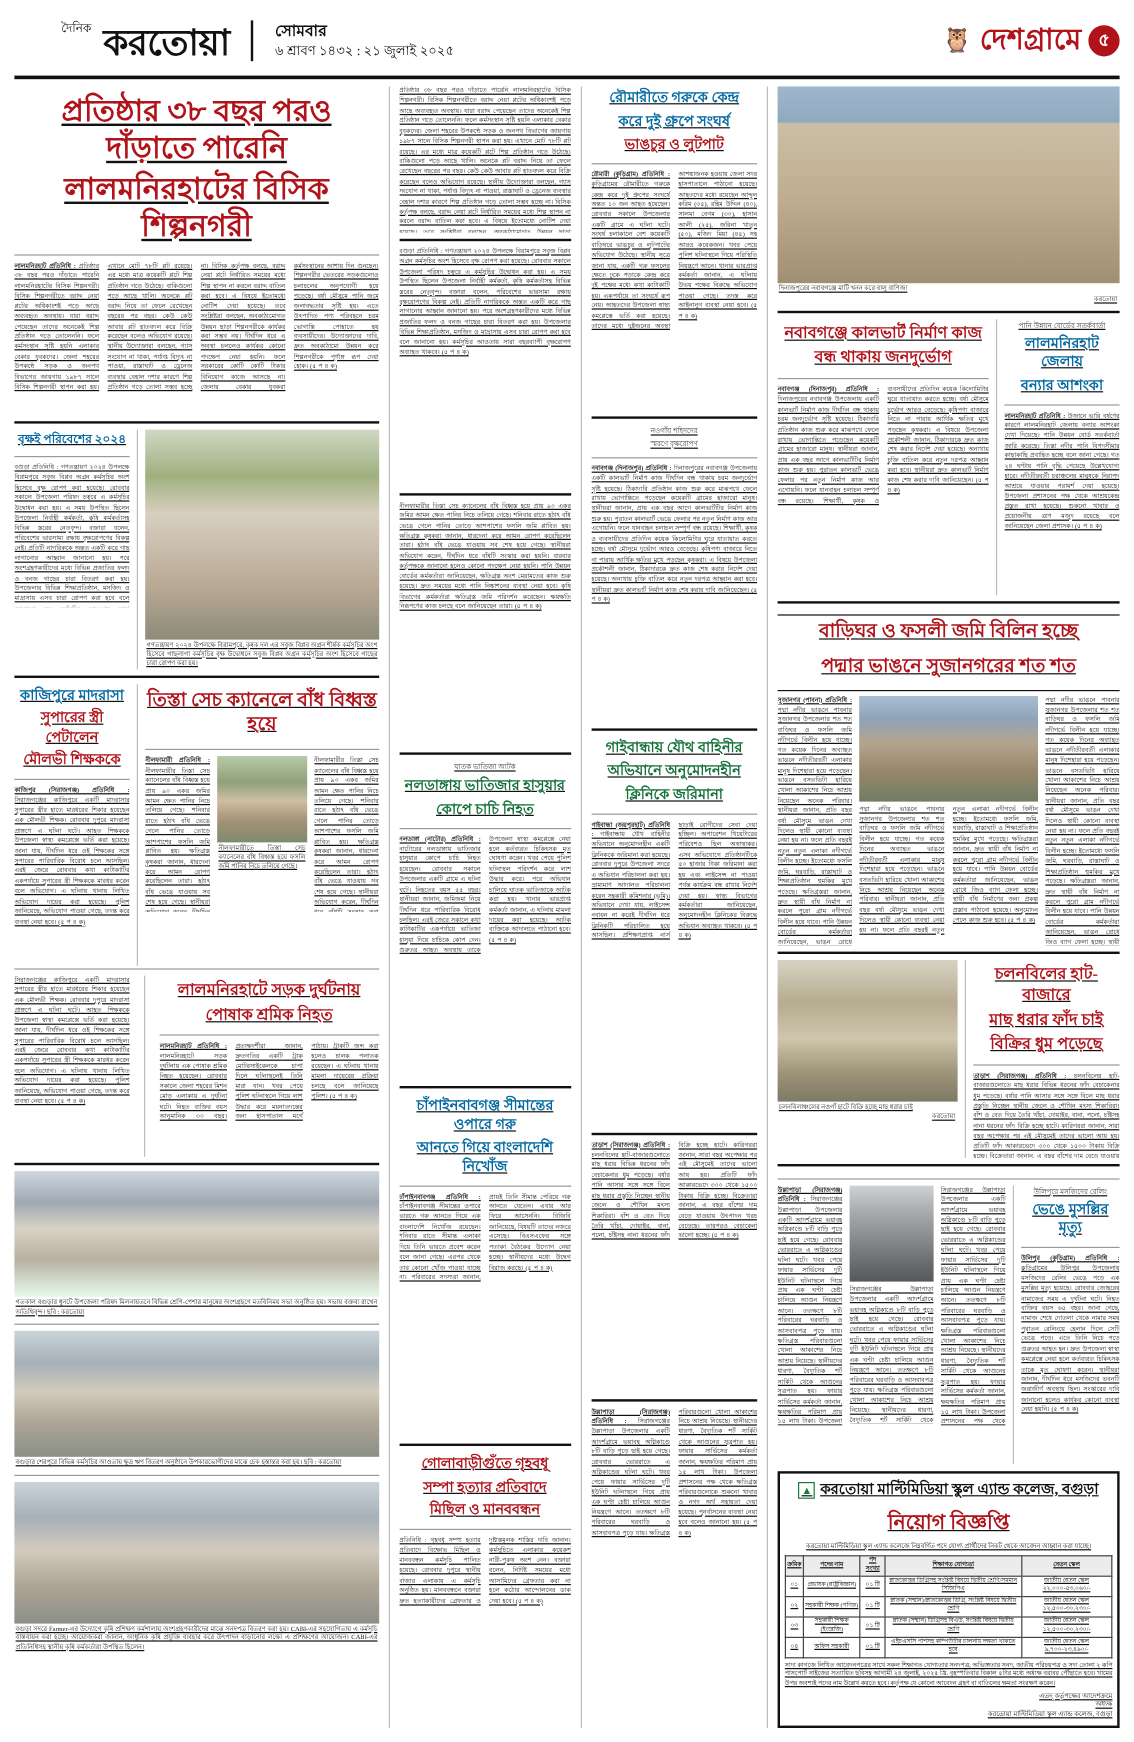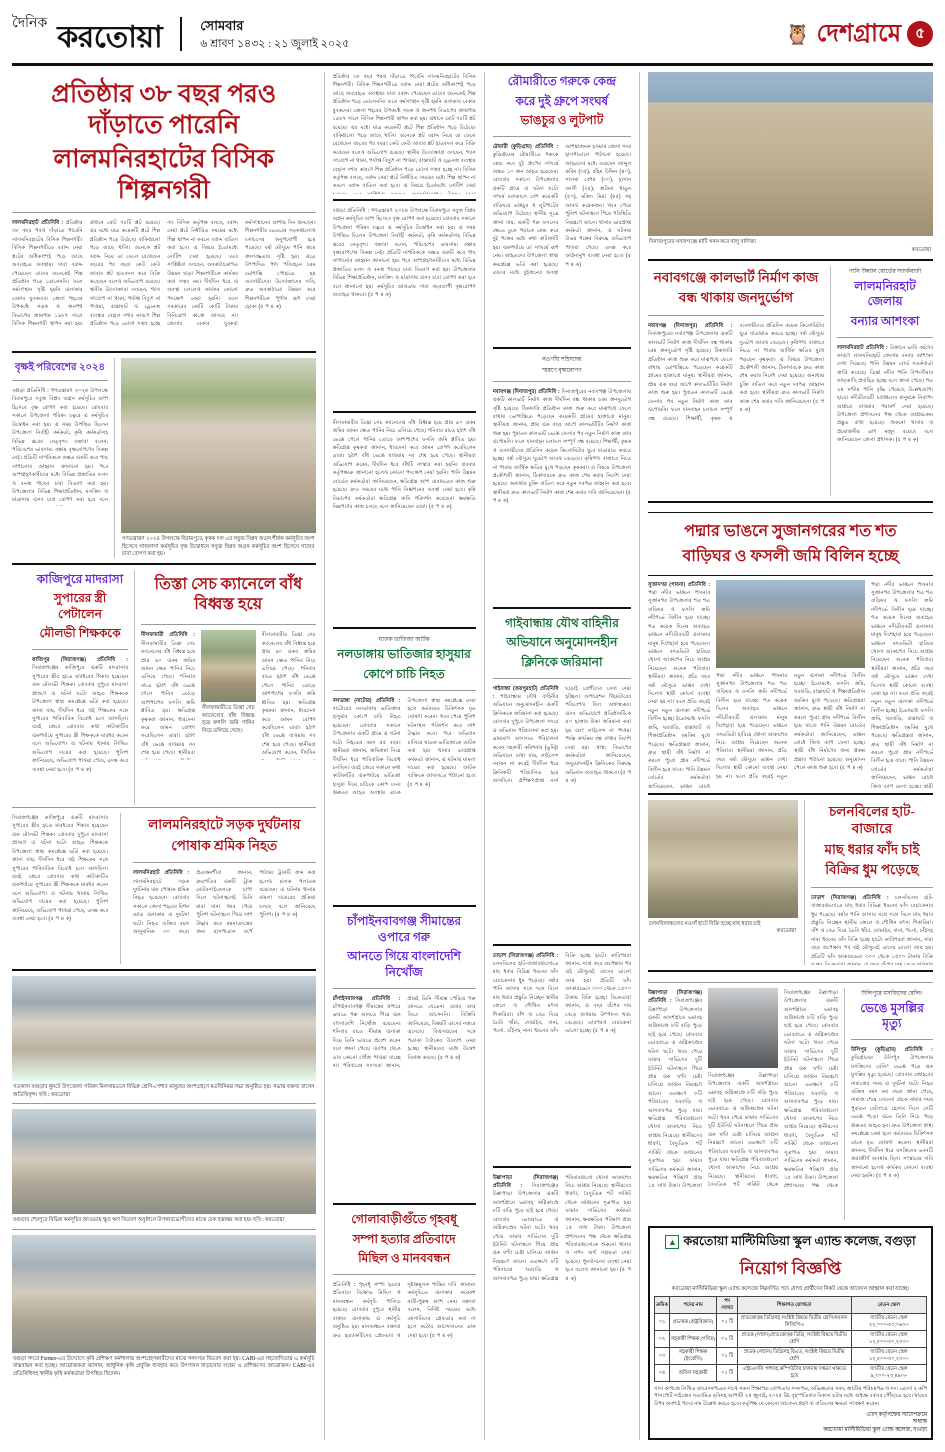--- a/index.html
+++ b/index.html
@@ -12,56 +12,56 @@
     overflow: hidden;
   }
   .page { position: relative; width:945px; height:1452px; padding: 8px 12px; }
 
   
   .masthead {
     display:flex; align-items:center; justify-content:space-between;
     border-bottom: 3px solid #111; padding-bottom: 4px; height: 58px;
   }
   .mast-left { display:flex; align-items:flex-end; gap:10px; }
-  .mast-logo-small { font-size: 14px; color:#111; text-align:left; line-height:1; margin-bottom:22px; }
+  .mast-logo-small { font-size: 10px; color:#111; text-align:left; line-height:1; margin-bottom:22px;margin-left:39px; }
   .mast-title {
     font-family: "Liberation Serif", serif;
     font-size: 30px; font-weight: bold; letter-spacing:-0.5px; line-height:1;
     color:#111;
   }
   .mast-divider { width:2px; height:34px; background:#111; margin:0 8px; align-self:center; }
   .mast-date { font-size: 11px; line-height:1.5; color:#111; }
   .mast-date .dow { font-size: 13px; font-weight:bold; }
   .mast-right {
     display:flex; align-items:center; gap:6px;
     color:#b0131a; font-size: 24px; font-weight:bold;
   }
   .mast-right .bird { font-size: 20px; }
   .pagebadge {
     width:26px; height:26px; border-radius:50%; background:#b0131a; color:#fff;
     font-size:15px; display:flex; align-items:center; justify-content:center;
   }
 
   
-  .content { display:flex; gap:8px; margin-top:6px; height: 1368px; }
+  .content { display:flex; gap:8px; margin-top:6px; height: 1368px; text-decoration: underline; }
   .col { display:flex; flex-direction:column; }
   .c1 { width: 318px; }
   .c2 { width: 150px; }
   .c3 { width: 145px; }
   .c4 { width: 285px; }
 
   .rule-v { width:1px; background:#bdbdbd; }
 
   
   .hl-main {
     color:#b0131a; font-weight:bold; font-size: 25px; line-height:1.25;
     text-align:center; padding: 6px 0 2px;
   }
   .hl-red { color:#b0131a; font-weight:bold; }
-  .hl-blue { color:#6d28d9; font-weight:bold; }
+  .hl-blue { color:#0369a1; font-weight:bold; }
   .hl-green { color:#16713a; font-weight:bold; }
   .hl-2 { font-size: 16px; line-height:1.3; text-align:center; padding:4px 0; }
   .hl-3 { font-size: 13.5px; line-height:1.3; text-align:center; padding:3px 0; }
   .hl-sm { font-size: 12px; line-height:1.3; text-align:center; padding:2px 0; }
   .hl-box {
     border-top:1.5px solid #111; border-bottom:1.5px solid #111;
     padding:4px 2px; margin: 4px 0;
   }
 
   
@@ -155,21 +155,21 @@
           <div class="bodytext" style="height:120px;overflow:hidden">বগুড়া প্রতিনিধি : গণতন্ত্রায়ণ ২০২৪ উপলক্ষে বিরামপুরে সবুজ বিপ্লব অগ্রন কর্মসূচির অংশ হিসেবে বৃক্ষ রোপণ করা হয়েছে। রোববার সকালে উপজেলা পরিষদ চত্বরে এ কর্মসূচির উদ্বোধন করা হয়। এ সময় উপস্থিত ছিলেন উপজেলা নির্বাহী কর্মকর্তা, কৃষি কর্মকর্তাসহ বিভিন্ন স্তরের নেতৃবৃন্দ। বক্তারা বলেন, পরিবেশের ভারসাম্য রক্ষায় বৃক্ষরোপণের বিকল্প নেই। প্রতিটি নাগরিককে অন্তত একটি করে গাছ লাগানোর আহ্বান জানানো হয়। পরে অংশগ্রহণকারীদের মধ্যে বিভিন্ন প্রজাতির ফলদ ও বনজ গাছের চারা বিতরণ করা হয়। উপজেলার বিভিন্ন শিক্ষাপ্রতিষ্ঠান, মসজিদ ও মাদ্রাসায় এসব চারা রোপণ করা হবে বলে জানানো হয়। কর্মসূচির আওতায় সারা বছরব্যাপী বৃক্ষরোপণ অব্যাহত থাকবে। (৫ প ৪ ক)</div>
         </div>
         <div class="rule-v"></div>
         <div style="flex:1">
           <div class="photo ph-treeplant" style="height:175px"></div>
           <div class="cap">গণতন্ত্রায়ণ ২০২৪ উপলক্ষে বিরামপুরে, কৃষক দল এর সবুজ বিপ্লব অগ্রন শীর্ষক কর্মসূচির অংশ হিসেবে গাছলাগা কর্মসূচির বৃক্ষ উদ্বোধনে সবুজ বিপ্লব অগ্রন কর্মসূচির অংশ হিসেবে গাছের চারা রোপণ করা হয়।</div>
         </div>
       </div>
       <div class="sep-thick"></div>
 
-      <div style="display:flex; gap:6px;margin-left:20px;">
+      <div style="display:flex; gap:6px;">
         <div style="width:96px">
           <div class="hl-blue hl-sm">কাজিপুরে মাদরাসা</div>
           <div class="hl-red hl-sm">সুপারের স্ত্রী পেটালেন</div>
           <div class="hl-red hl-sm">মৌলভী শিক্ষককে</div>
           <div class="sep"></div>
           <div class="bodytext" style="height:150px;overflow:hidden">
             <b>কাজিপুর (সিরাজগঞ্জ) প্রতিনিধি :</b>
             <span>সিরাজগঞ্জের কাজিপুরে একটি মাদরাসার সুপারের স্ত্রীর হাতে মারধরের শিকার হয়েছেন এক মৌলভী শিক্ষক। রোববার দুপুরে মাদরাসা প্রাঙ্গণে এ ঘটনা ঘটে। আহত শিক্ষককে উপজেলা স্বাস্থ্য কমপ্লেক্সে ভর্তি করা হয়েছে। জানা যায়, দীর্ঘদিন ধরে ওই শিক্ষকের সঙ্গে সুপারের পারিবারিক বিরোধ চলে আসছিল। এরই জেরে রোববার কথা কাটাকাটির একপর্যায়ে সুপারের স্ত্রী শিক্ষককে মারধর করেন বলে অভিযোগ। এ ঘটনায় থানায় লিখিত অভিযোগ দায়ের করা হয়েছে। পুলিশ জানিয়েছে, অভিযোগ পাওয়া গেছে, তদন্ত করে ব্যবস্থা নেয়া হবে। (৫ প ৪ ক)</span>
           </div>
         </div>
@@ -327,22 +327,22 @@
           <div class="sep"></div>
           <div class="bodytext" style="height:150px;overflow:hidden">
             <b>লালমনিরহাট প্রতিনিধি :</b>
             <span>উজানে ভারি বর্ষণের কারণে লালমনিরহাট জেলায় বন্যার আশংকা দেখা দিয়েছে। পানি উন্নয়ন বোর্ড সতর্কবার্তা জারি করেছে। তিস্তা নদীর পানি বিপদসীমার কাছাকাছি প্রবাহিত হচ্ছে বলে জানা গেছে। গত ২৪ ঘণ্টায় পানি বৃদ্ধি পেয়েছে উল্লেখযোগ্য হারে। নদীতীরবর্তী চরাঞ্চলের মানুষকে নিরাপদ আশ্রয়ে যাওয়ার পরামর্শ দেয়া হয়েছে। উপজেলা প্রশাসনের পক্ষ থেকে আশ্রয়কেন্দ্র প্রস্তুত রাখা হয়েছে। শুকনো খাবার ও প্রয়োজনীয় ত্রাণ মজুদ রয়েছে বলে জানিয়েছেন জেলা প্রশাসক। (৫ প ৪ ক)</span>
           </div>
         </div>
       </div>
       <div class="sep-thick"></div>
 
       <div class="hl-box">
+        <div class="hl-red hl-2" style="padding-top:0">বাড়িঘর ও ফসলী জমি বিলিন হচ্ছে</div>
         <div class="hl-red hl-2">পদ্মার ভাঙনে সুজানগরের শত শত</div>
-        <div class="hl-red hl-2" style="padding-top:0">বাড়িঘর ও ফসলী জমি বিলিন হচ্ছে</div>
       </div>
       <div style="display:flex; gap:6px;">
         <div class="bodytext" style="width:62px;height:208px;overflow:hidden">
           <b>সুজানগর (পাবনা) প্রতিনিধি :</b>
           <span>পদ্মা নদীর ভাঙনে পাবনার সুজানগর উপজেলার শত শত বাড়িঘর ও ফসলি জমি নদীগর্ভে বিলীন হয়ে যাচ্ছে। গত কয়েক দিনের অব্যাহত ভাঙনে নদীতীরবর্তী এলাকার মানুষ দিশেহারা হয়ে পড়েছেন। ভাঙনে বসতভিটা হারিয়ে খোলা আকাশের নিচে আশ্রয় নিয়েছেন অনেক পরিবার। স্থানীয়রা জানান, প্রতি বছর বর্ষা মৌসুমে ভাঙন দেখা দিলেও স্থায়ী কোনো ব্যবস্থা নেয়া হয় না। ফলে প্রতি বছরই নতুন নতুন এলাকা নদীগর্ভে বিলীন হচ্ছে। ইতোমধ্যে ফসলি জমি, ঘরবাড়ি, রাস্তাঘাট ও শিক্ষাপ্রতিষ্ঠান হুমকির মুখে পড়েছে। ক্ষতিগ্রস্তরা জানান, দ্রুত স্থায়ী বাঁধ নির্মাণ না করলে পুরো গ্রাম নদীগর্ভে বিলীন হয়ে যাবে। পানি উন্নয়ন বোর্ডের কর্মকর্তারা জানিয়েছেন, ভাঙন রোধে জিও ব্যাগ ফেলা হচ্ছে। স্থায়ী বাঁধ নির্মাণের জন্য প্রকল্প প্রস্তাব পাঠানো হয়েছে। অনুমোদন পেলে কাজ শুরু হবে। (৫ প ৪ ক)</span>
         </div>
         <div style="flex:1">
           <div class="photo ph-flood" style="height:88px"></div>
           <div class="bodytext cols2" style="height:115px;overflow:hidden;margin-top:3px">পদ্মা নদীর ভাঙনে পাবনার সুজানগর উপজেলার শত শত বাড়িঘর ও ফসলি জমি নদীগর্ভে বিলীন হয়ে যাচ্ছে। গত কয়েক দিনের অব্যাহত ভাঙনে নদীতীরবর্তী এলাকার মানুষ দিশেহারা হয়ে পড়েছেন। ভাঙনে বসতভিটা হারিয়ে খোলা আকাশের নিচে আশ্রয় নিয়েছেন অনেক পরিবার। স্থানীয়রা জানান, প্রতি বছর বর্ষা মৌসুমে ভাঙন দেখা দিলেও স্থায়ী কোনো ব্যবস্থা নেয়া হয় না। ফলে প্রতি বছরই নতুন নতুন এলাকা নদীগর্ভে বিলীন হচ্ছে। ইতোমধ্যে ফসলি জমি, ঘরবাড়ি, রাস্তাঘাট ও শিক্ষাপ্রতিষ্ঠান হুমকির মুখে পড়েছে। ক্ষতিগ্রস্তরা জানান, দ্রুত স্থায়ী বাঁধ নির্মাণ না করলে পুরো গ্রাম নদীগর্ভে বিলীন হয়ে যাবে। পানি উন্নয়ন বোর্ডের কর্মকর্তারা জানিয়েছেন, ভাঙন রোধে জিও ব্যাগ ফেলা হচ্ছে। স্থায়ী বাঁধ নির্মাণের জন্য প্রকল্প প্রস্তাব পাঠানো হয়েছে। অনুমোদন পেলে কাজ শুরু হবে। (৫ প ৪ ক)</div>
         </div>

